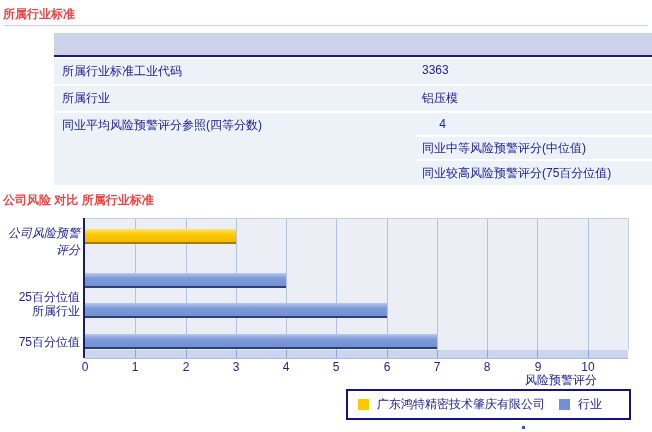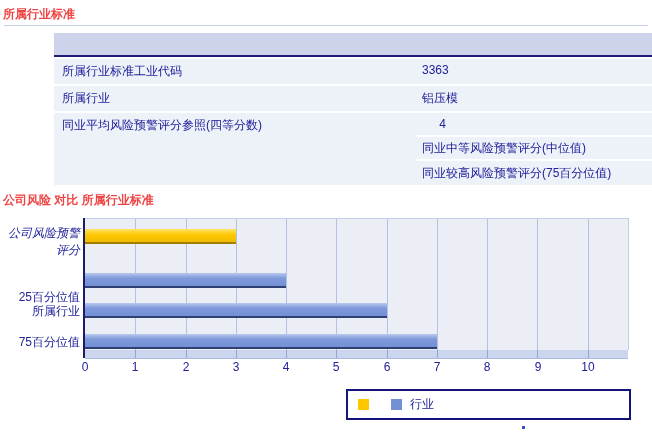--- a/index.html
+++ b/index.html
@@ -132,22 +132,24 @@
       <div class="x-tick-label" style="left: 171px;">2</div>
       <div class="x-tick-label" style="left: 221px;">3</div>
       <div class="x-tick-label" style="left: 271px;">4</div>
       <div class="x-tick-label" style="left: 321px;">5</div>
       <div class="x-tick-label" style="left: 372px;">6</div>
       <div class="x-tick-label" style="left: 422px;">7</div>
       <div class="x-tick-label" style="left: 472px;">8</div>
       <div class="x-tick-label" style="left: 523px;">9</div>
       <div class="x-tick-label" style="left: 573px;">10</div>
     </div>
+  <div class="x-axis-title">风险预警评分</div>
 
   <div class="legend">
     <span class="legend-swatch" style="background: rgb(253, 200, 0);"></span>
+    <span class="legend-label">广东鸿特精密技术肇庆有限公司</span>
     <span class="legend-gap"></span>
     <span class="legend-swatch" style="background: rgb(115, 144, 213);"></span>
     <span class="legend-label">行业</span>
   </div>
 
   <div class="artifact-dot"></div>
 </div>
 
 </body></html>

